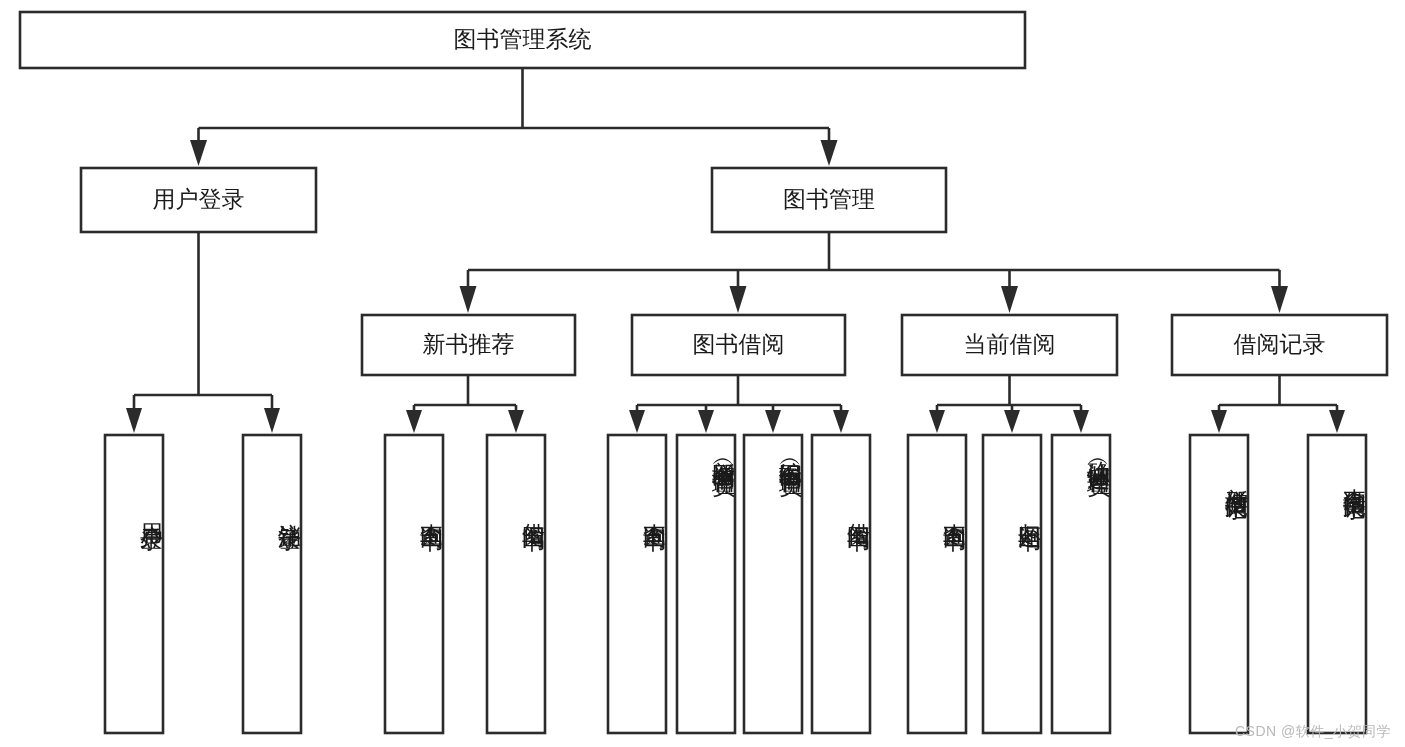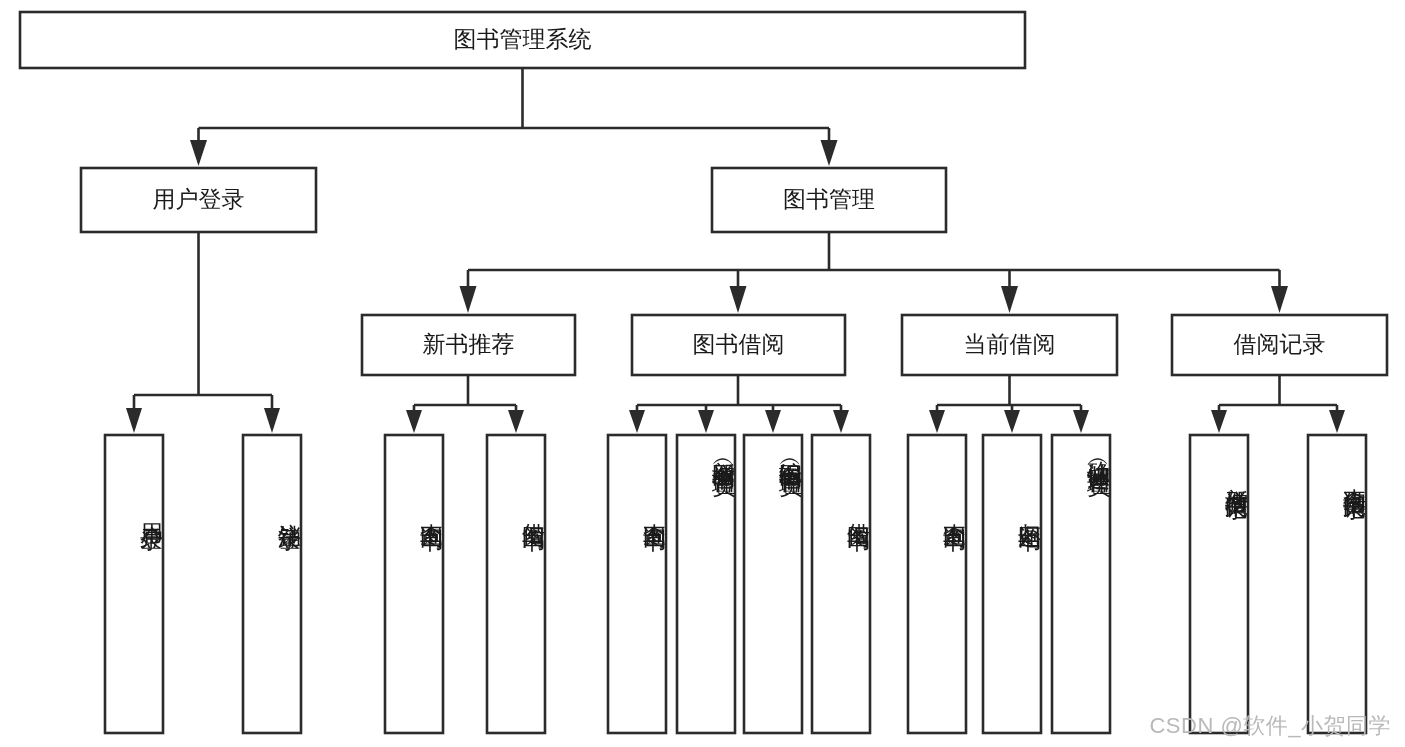--- a/index.html
+++ b/index.html
@@ -61,21 +61,21 @@
     letter-spacing: 2px;
     white-space: nowrap;
     pointer-events: none;
     text-align: start;
   }
   .watermark {
     position: absolute;
     right: 14px;
     bottom: 6px;
     font-family: "Liberation Sans", "DejaVu Sans", sans-serif;
-    font-size: 22px;
+    font-size: 14px;
     color: #b9b9b9;
     white-space: nowrap;
     letter-spacing: 0.5px;
   }
 </style>
 </head>
 <body>
 
 <div id="diagram-root">
 

